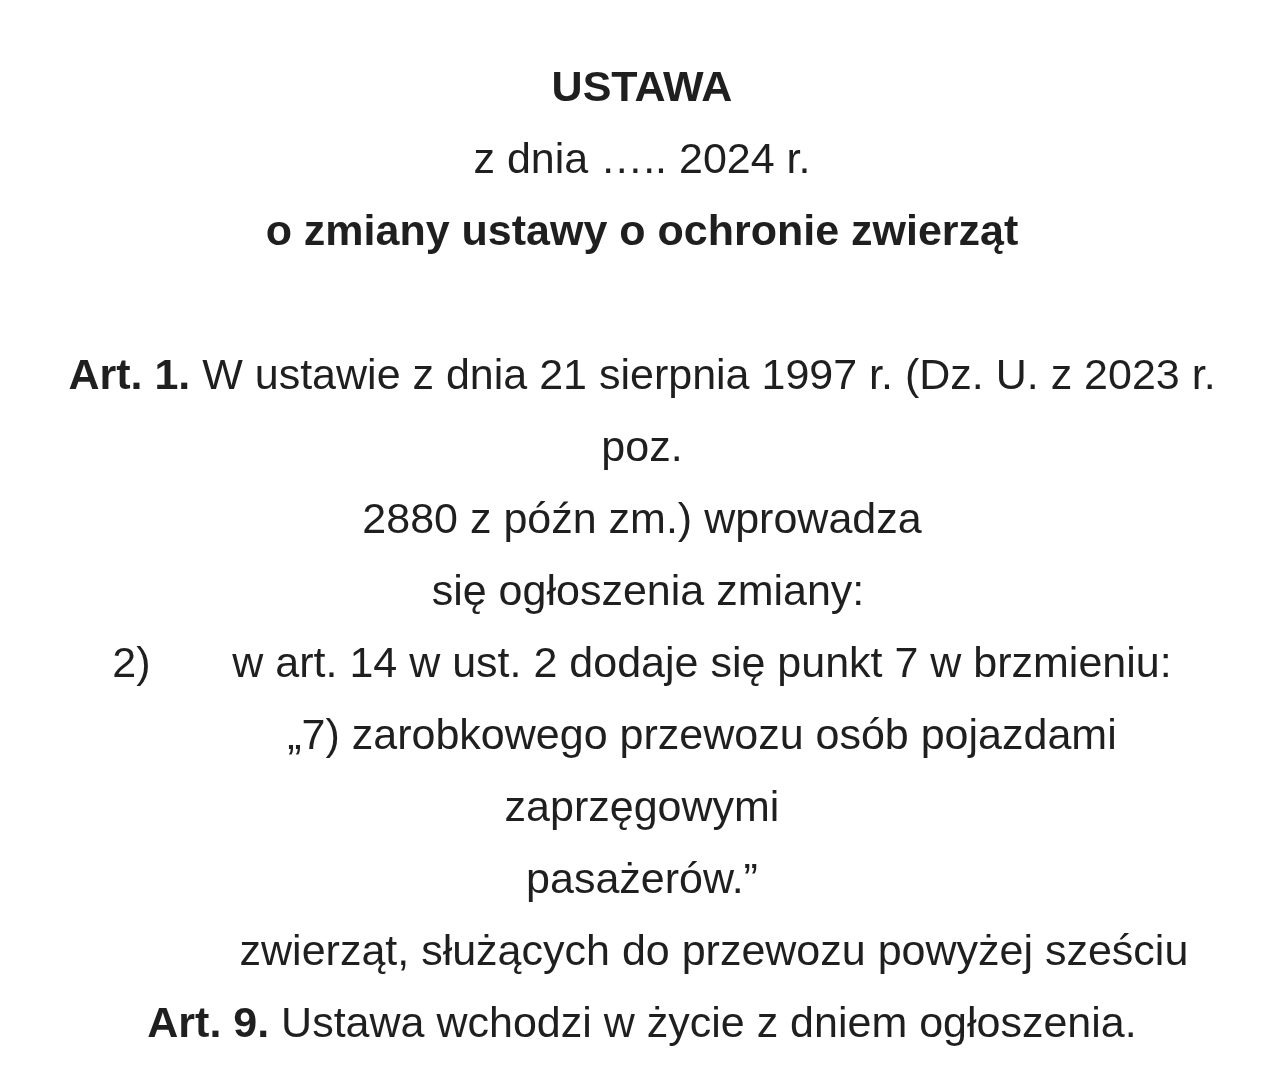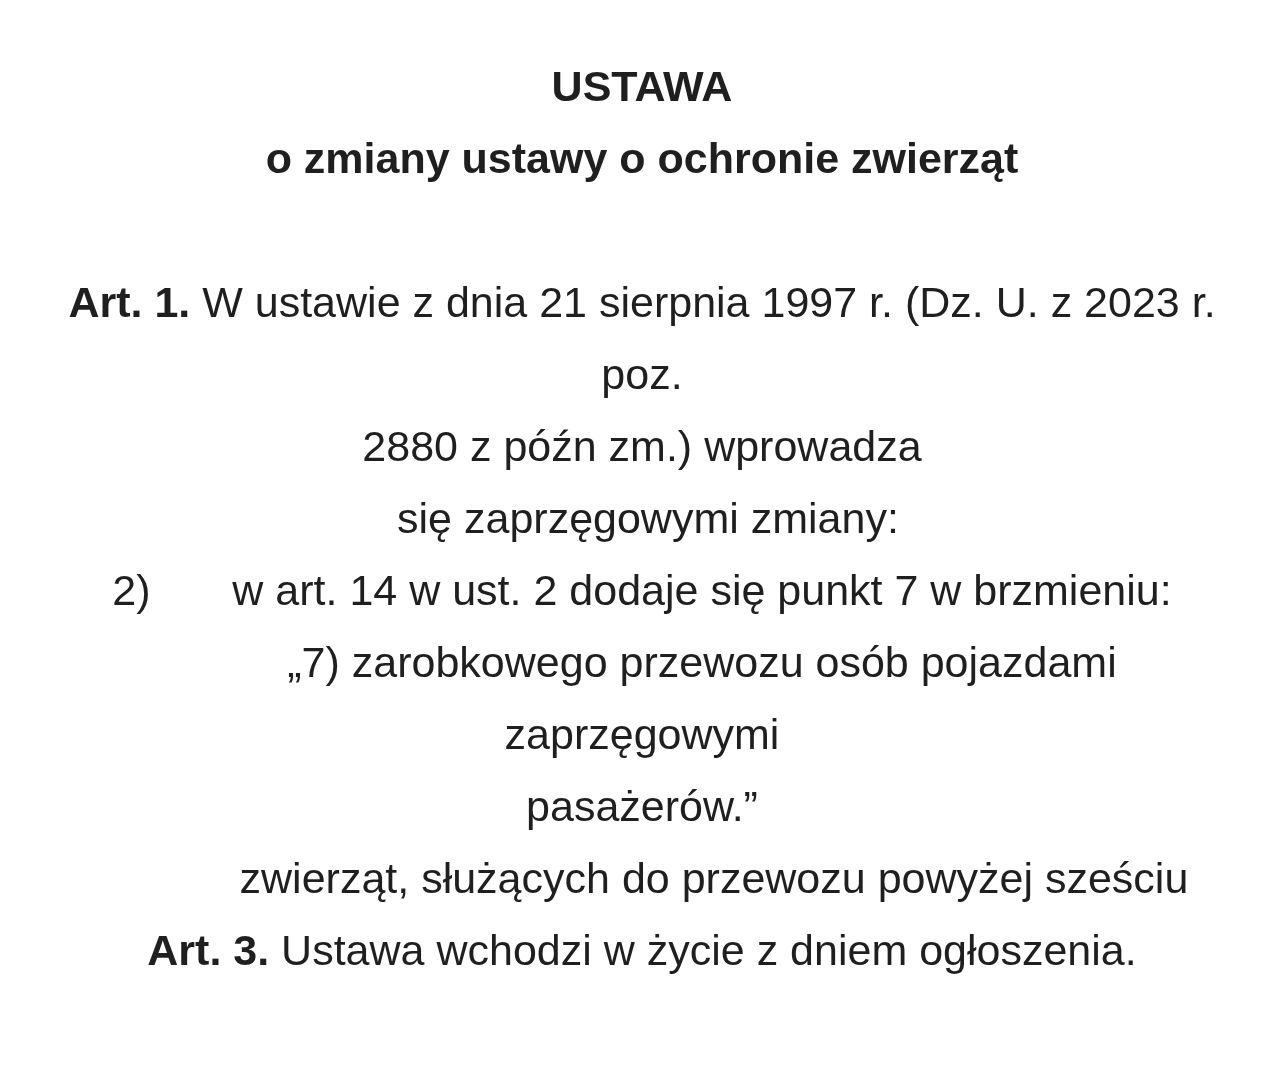--- a/index.html
+++ b/index.html
@@ -35,24 +35,25 @@
   }
   .run { font-weight: normal; }
   .run.bold { font-weight: bold; }
 </style>
 </head>
 <body>
 
 <main class="page">
   <div id="doc-body">
       <div class="doc-line center"><span class="run bold">USTAWA</span></div>
+      <div class="doc-line center"><span class="run">z dnia ….. 2024 r.</span></div>
       <div class="doc-line center"><span class="run bold">o zmiany ustawy o ochronie zwierząt</span></div>
       <div class="doc-line">&nbsp;</div>
       <div class="doc-line"><span class="run bold">Art. 1.</span><span class="run"> W ustawie z dnia 21 sierpnia 1997 r. (Dz. U. z 2023 r. poz.</span></div>
       <div class="doc-line"><span class="run">2880 z późn zm.) wprowadza</span></div>
-      <div class="doc-line"><span class="run"> się zaprzęgowymi zmiany:</span></div>
+      <div class="doc-line"><span class="run"> się ogłoszenia zmiany:</span></div>
       <div class="doc-line"><span class="run">2)	w art. 14 w ust. 2 dodaje się punkt 7 w brzmieniu:</span></div>
       <div class="doc-line"><span class="run">	„7) zarobkowego przewozu osób pojazdami zaprzęgowymi</span></div>
       <div class="doc-line"><span class="run">pasażerów.”</span></div>
       <div class="doc-line"><span class="run">	  zwierząt, służących do przewozu powyżej sześciu</span></div>
-      <div class="doc-line"><span class="run bold">Art. 3.</span><span class="run"> Ustawa wchodzi w życie z dniem ogłoszenia.</span></div>
+      <div class="doc-line"><span class="run bold">Art. 9.</span><span class="run"> Ustawa wchodzi w życie z dniem ogłoszenia.</span></div>
     </div>
 </main>
 
 </body></html>

